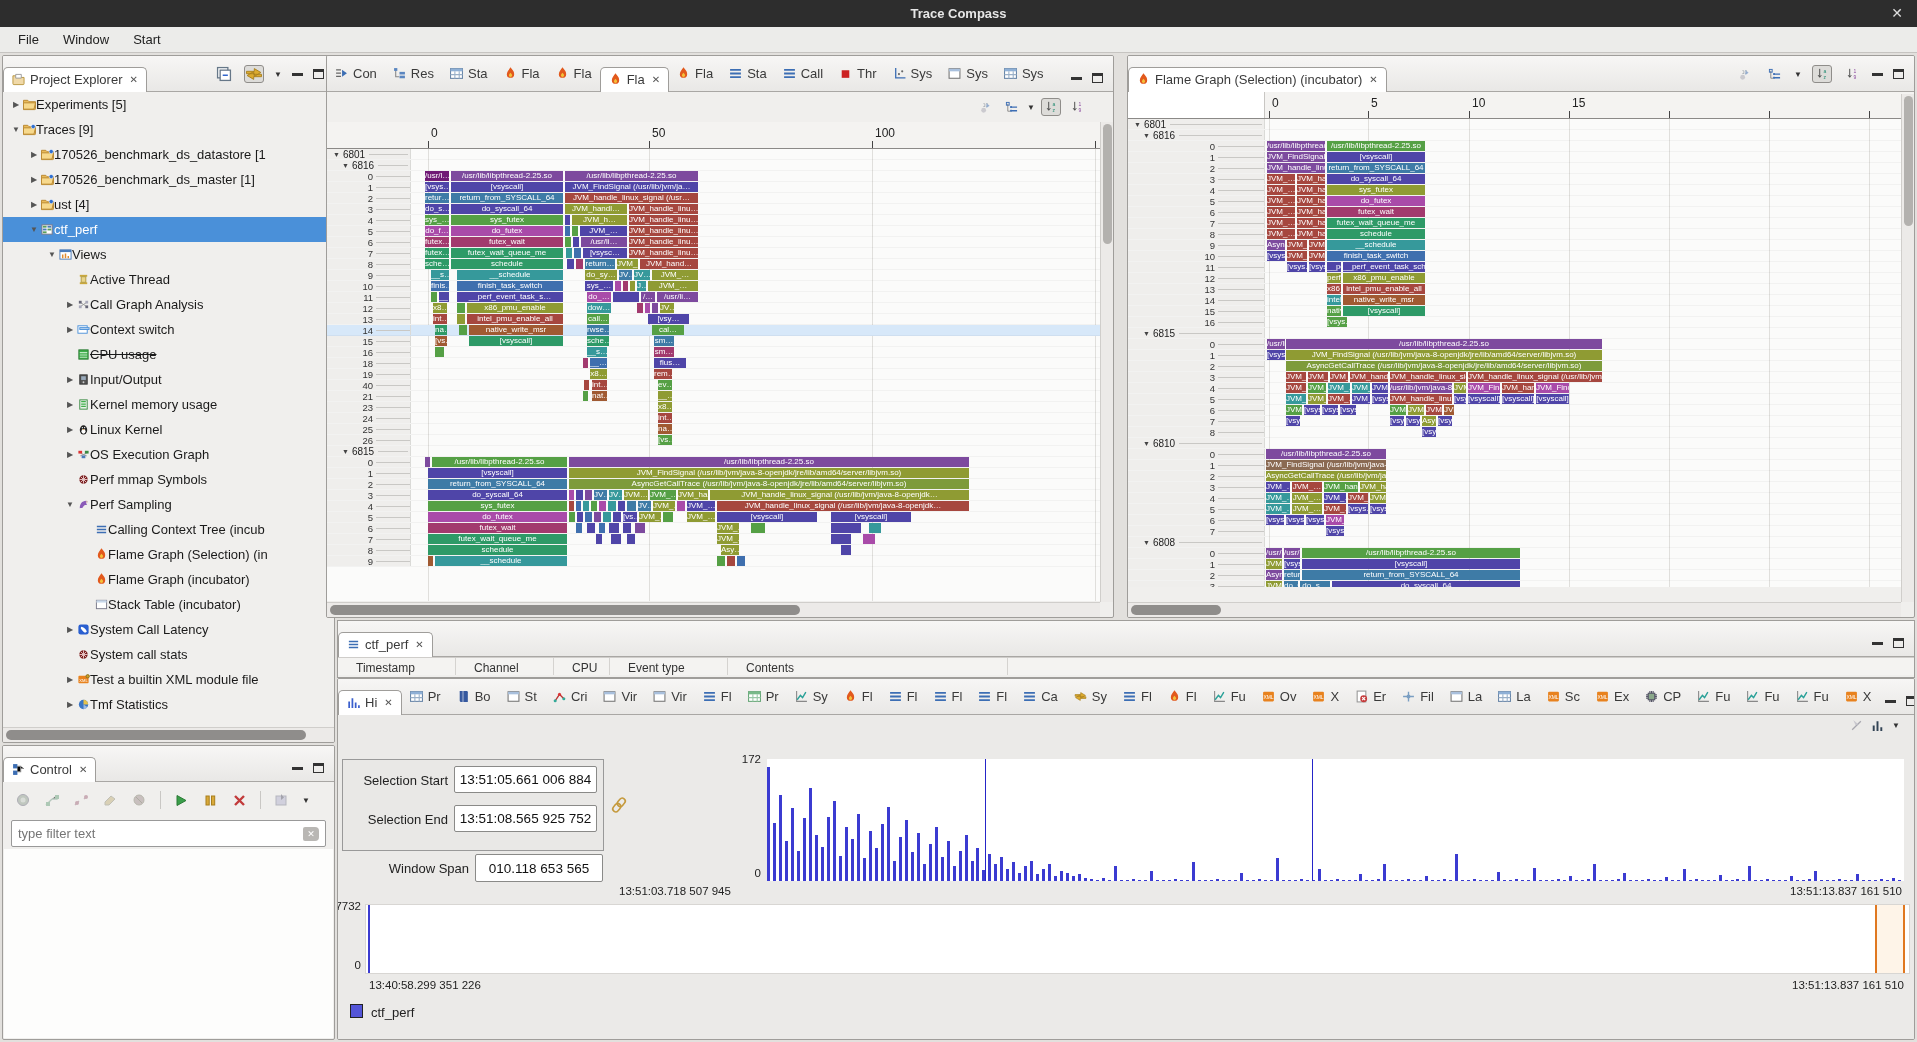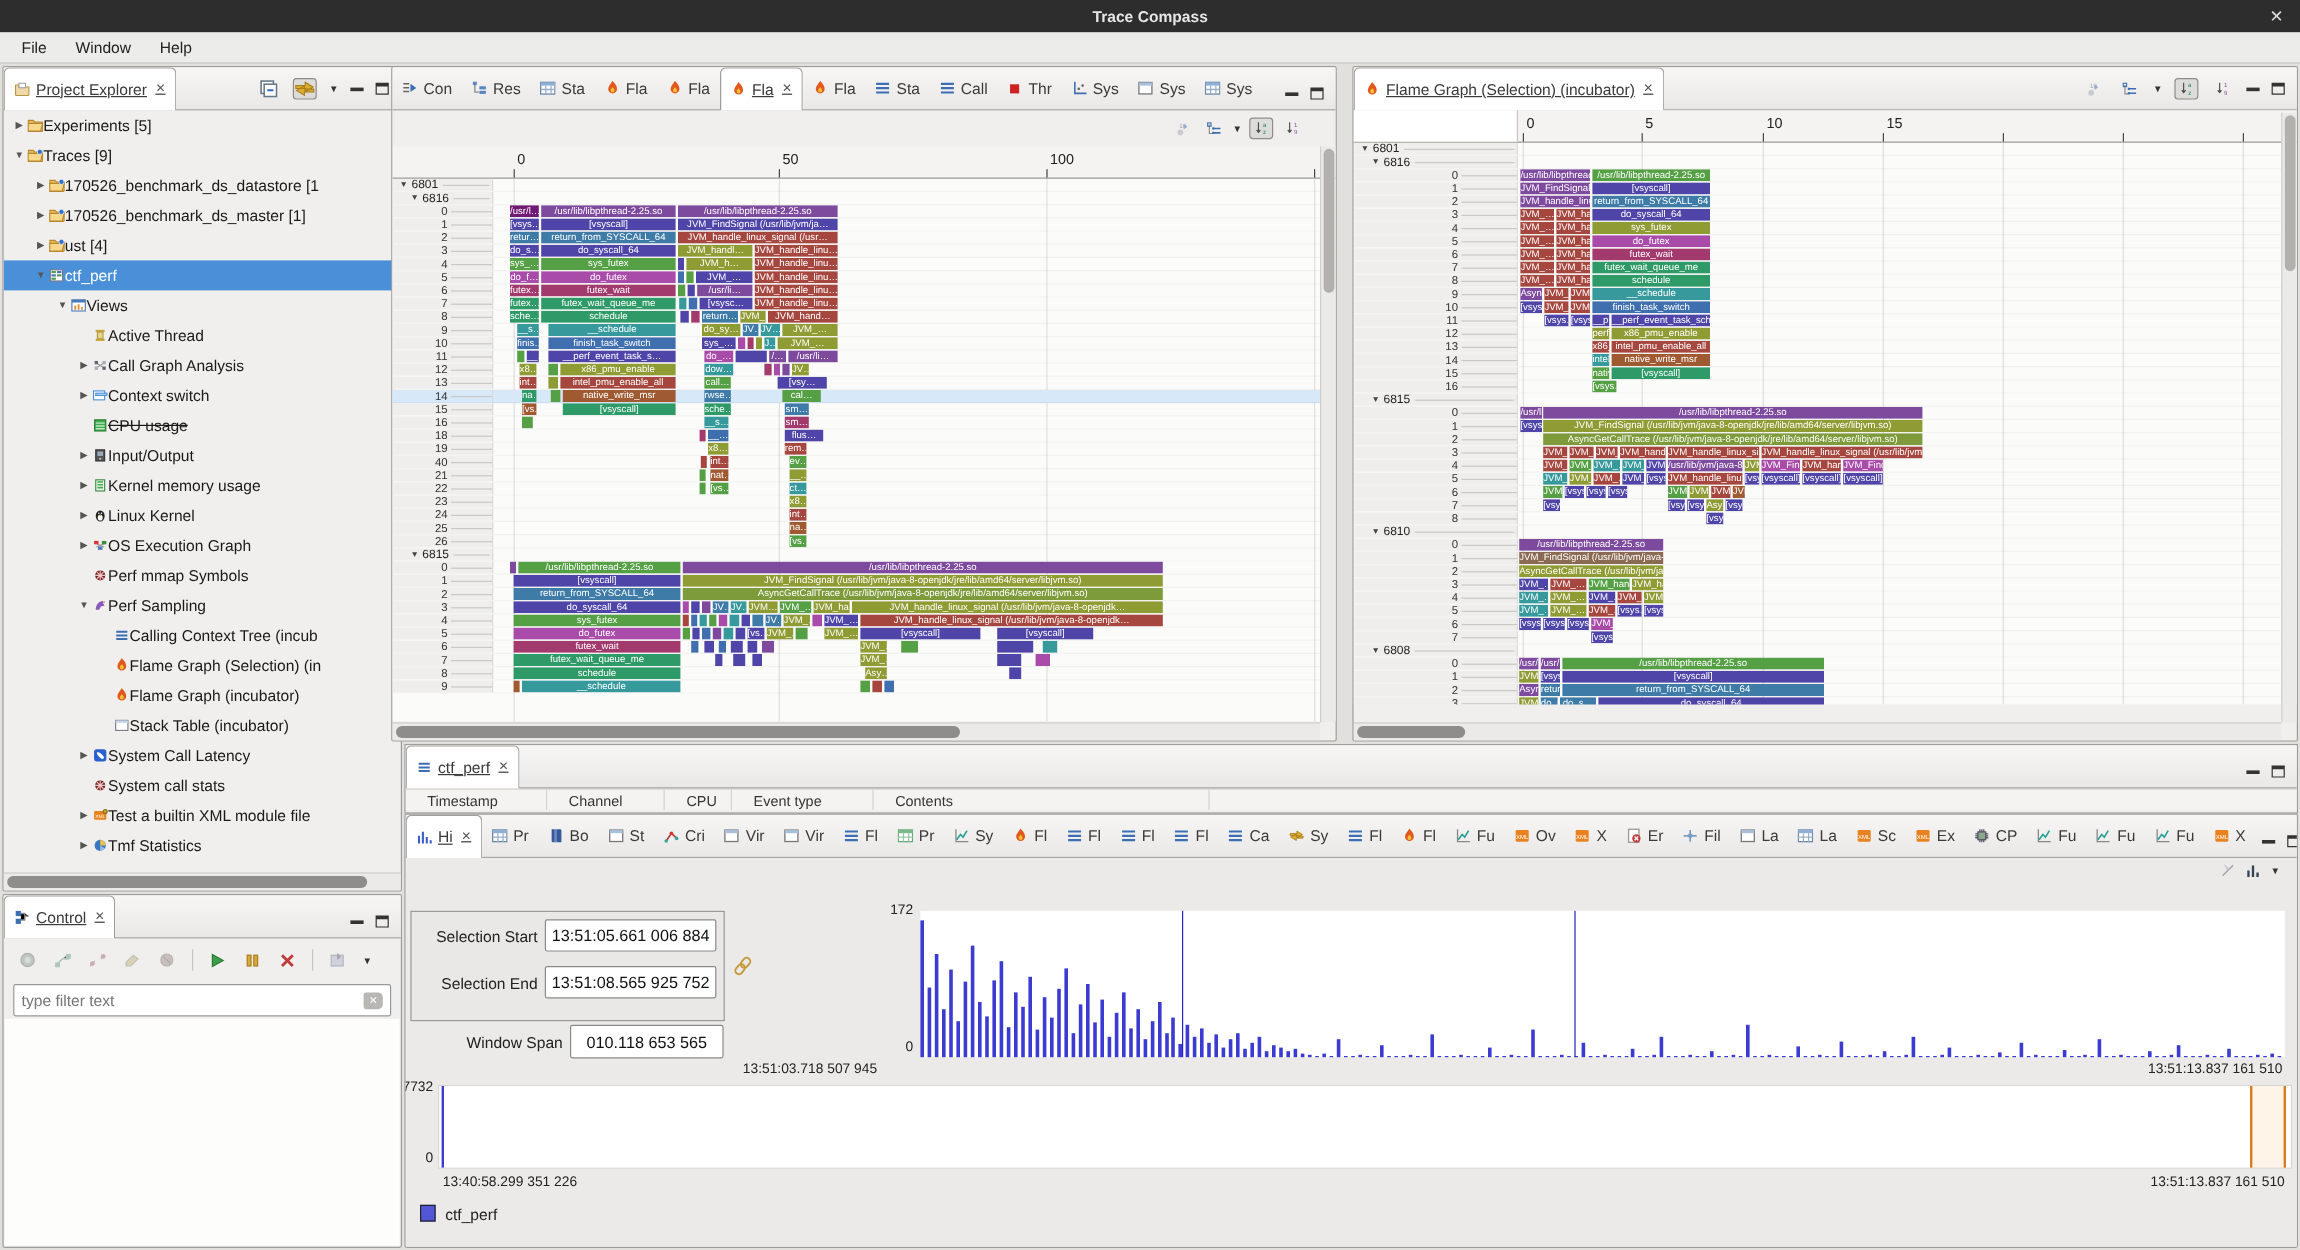--- a/index.html
+++ b/index.html
@@ -5,21 +5,21 @@
   *{margin:0;padding:0;box-sizing:border-box;}
   html,body{width:1917px;height:1042px;overflow:hidden;}
   body{font-family:"Liberation Sans",sans-serif;background:#e2e0dd;position:relative;font-size:13px;color:#333;}
   .titlebar{position:absolute;left:0;top:0;width:1917px;height:27px;background:#2d2d2d;color:#e6e6e6;display:flex;align-items:center;justify-content:center;font-size:13px;font-weight:bold;}
   .titlebar .close{position:absolute;right:14px;top:5px;font-weight:normal;font-size:14px;color:#ddd;cursor:pointer;}
   .menubar{position:absolute;left:0;top:27px;width:1917px;height:26px;background:#ececea;border-bottom:1px solid #c6c4c1;display:flex;align-items:center;padding-left:8px;gap:4px;}
   .menubar .mitem{padding:3px 10px;color:#222;}
   .panel{position:absolute;background:#f0efed;border:1px solid #9f9d9a;border-radius:2px;overflow:hidden;}
   .vtabs{height:36px;background:linear-gradient(#f7f6f5,#e9e8e6);border-bottom:1px solid #a9a7a4;display:flex;align-items:flex-end;position:relative;}
   .tab{display:flex;align-items:center;gap:5px;padding:8px 8px 9px 8px;height:35px;color:#3a3a3a;white-space:nowrap;cursor:pointer;}
-  .tab.active{background:#fff;border:1px solid #9f9d9a;border-bottom:none;border-radius:5px 5px 0 0;height:36px;margin-bottom:-1px;text-decoration:underline;}
+  .tab.active{background:#fff;border:1px solid #9f9d9a;border-bottom:none;border-radius:5px 5px 0 0;height:25px;margin-bottom:-1px;}
   .tab .tlabel{font-size:13px;}
   .tab .tclose{font-size:10px;color:#555;margin-left:2px;}
   .tabicon{width:13px;height:13px;display:inline-block;flex:0 0 13px;}
   .tabicon svg{width:13px;height:13px;display:block;}
   .winbtns{margin-left:auto;display:flex;align-items:center;gap:10px;padding:0 10px 8px 6px;}
   .wmin{width:11px;height:3px;background:#333;display:inline-block;cursor:pointer;}
   .wmax{width:11px;height:10px;border:1.5px solid #333;border-top:3px solid #333;display:inline-block;cursor:pointer;}
   .ticonbtn{width:20px;height:18px;display:flex;align-items:center;justify-content:center;cursor:pointer;border:1px solid transparent;border-radius:3px;}
   .ticonbtn.pressed{background:#dddcd9;border-color:#8f8d8a;}
   .caret{font-size:8px;color:#333;}
@@ -77,21 +77,21 @@
 </head>
 <body>
 
 <div class="titlebar">
   <span>Trace Compass</span>
   <span class="close">✕</span>
 </div>
 <div class="menubar" id="menubar">
     <div class="mitem">File</div>
     <div class="mitem">Window</div>
-    <div class="mitem">Help</div>
+    <div class="mitem">Start</div>
   </div>
 
 <div class="panel" id="projectExplorer" style="left:2px;top:55px;width:333px;height:688px;">
   <div class="vtabs">
     <div class="tab active">
       <span class="tabicon" id="peIcon">
           <svg viewBox="0 0 14 13">
             <path fill="#f0d9a8" stroke="#b8953e" d="M1 2.5h5l1.5 1.8H13V11a1 1 0 0 1-1 1H2a1 1 0 0 1-1-1z"></path>
             <path fill="#fff" stroke="#999" d="M4 1h6v4H4z"></path>
           </svg>
@@ -916,31 +916,20 @@
       </div>
       <div class="frow">
         <div class="gutter" style="width: 84px;">
           <span class="gnum">21</span>
           <span class="gline" style="width:34px"></span>
         </div>
         <div class="fchart">
           <div class="bar" style="left: 172px; width: 5px; background: rgb(85, 160, 69);"></div>
           <div class="bar" title="nat…" style="left: 181px; width: 15px; background: rgb(160, 90, 50);">nat…</div>
           <div class="bar" title="__…" style="left: 247px; width: 14px; background: rgb(143, 155, 51);">__…</div>
-        </div>
-      </div>
-      <div class="frow">
-        <div class="gutter" style="width: 84px;">
-          <span class="gnum">22</span>
-          <span class="gline" style="width:34px"></span>
-        </div>
-        <div class="fchart">
-          <div class="bar" style="left: 172px; width: 5px; background: rgb(85, 160, 69);"></div>
-          <div class="bar" title="[vs…" style="left: 181px; width: 15px; background: rgb(85, 160, 69);">[vs…</div>
-          <div class="bar" title="ct…" style="left: 247px; width: 14px; background: rgb(54, 153, 155);">ct…</div>
         </div>
       </div>
       <div class="frow">
         <div class="gutter" style="width: 84px;">
           <span class="gnum">23</span>
           <span class="gline" style="width:34px"></span>
         </div>
         <div class="fchart">
           <div class="bar" title="x8…" style="left: 247px; width: 14px; background: rgb(143, 155, 51);">x8…</div>
         </div>

